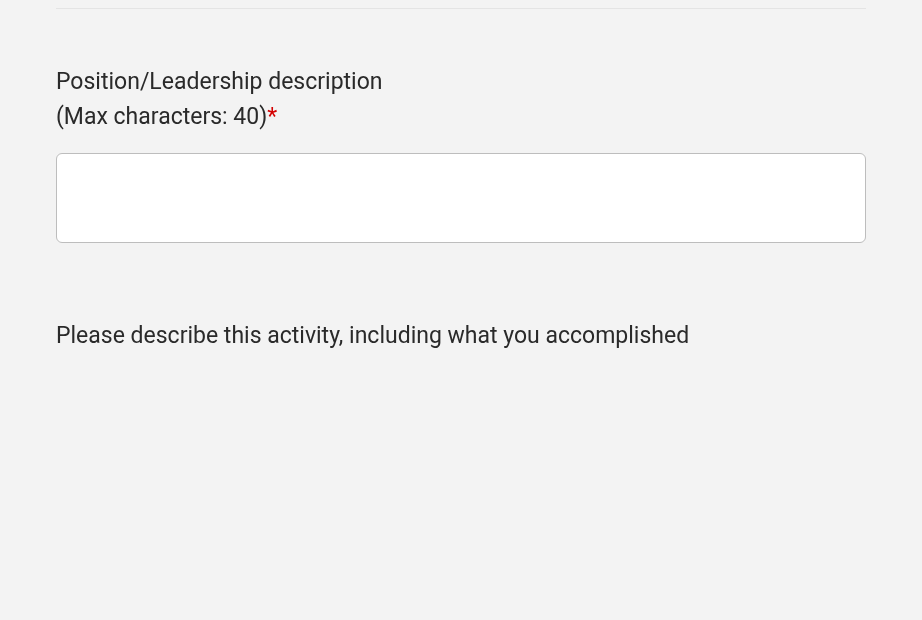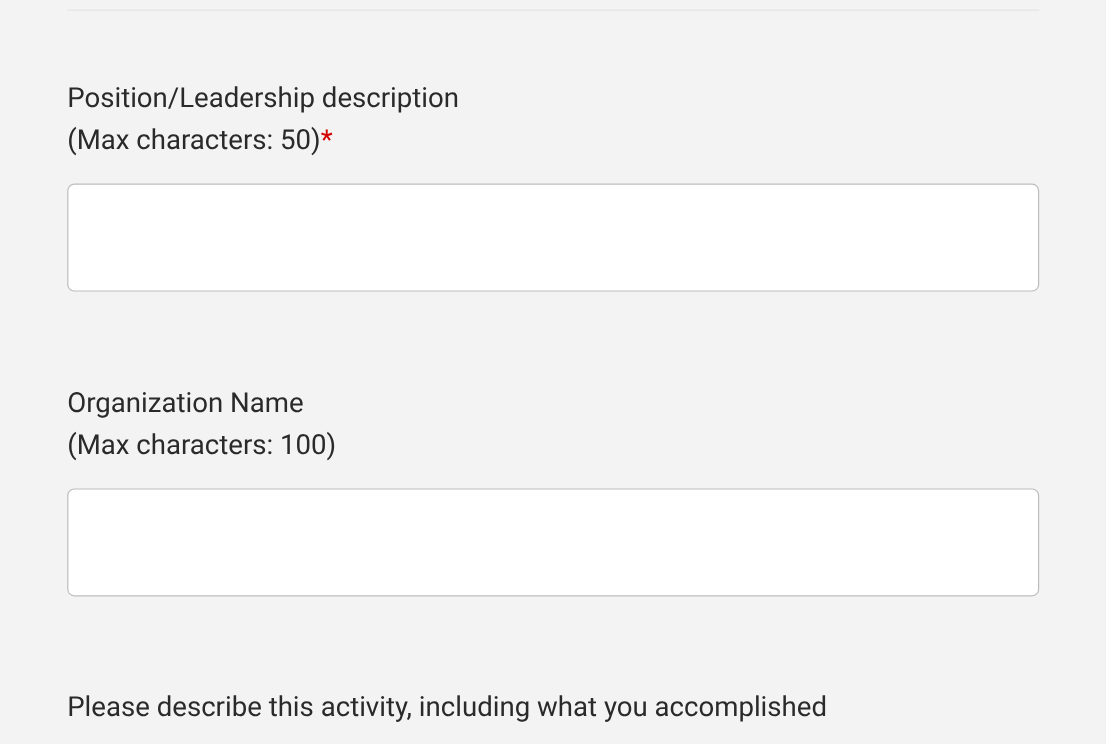--- a/index.html
+++ b/index.html
@@ -55,32 +55,25 @@
 </head>
 <body>
 
 <div class="form-container">
 
   <div class="top-divider"></div>
 
   <div class="form-field">
     <div class="field-label">
       <span>Position/Leadership description</span><br>
-      <span>(Max characters: 50)</span><span class="required-mark">*</span>
+      <span>(Max characters: 40)</span><span class="required-mark">*</span>
     </div>
     <textarea class="text-input" value="" style=""></textarea>
   </div>
 
-  <div class="form-field">
-    <div class="field-label">
-      <span>Organization Name</span><br>
-      <span>(Max characters: 100)</span>
-    </div>
-    <textarea class="text-input" value="" style=""></textarea>
-  </div>
 
   <div class="form-field partial-field">
     <div class="field-label">
       <span>Please describe this activity, including what you accomplished</span>
     </div>
   </div>
 
 </div>
 
 </body></html>

